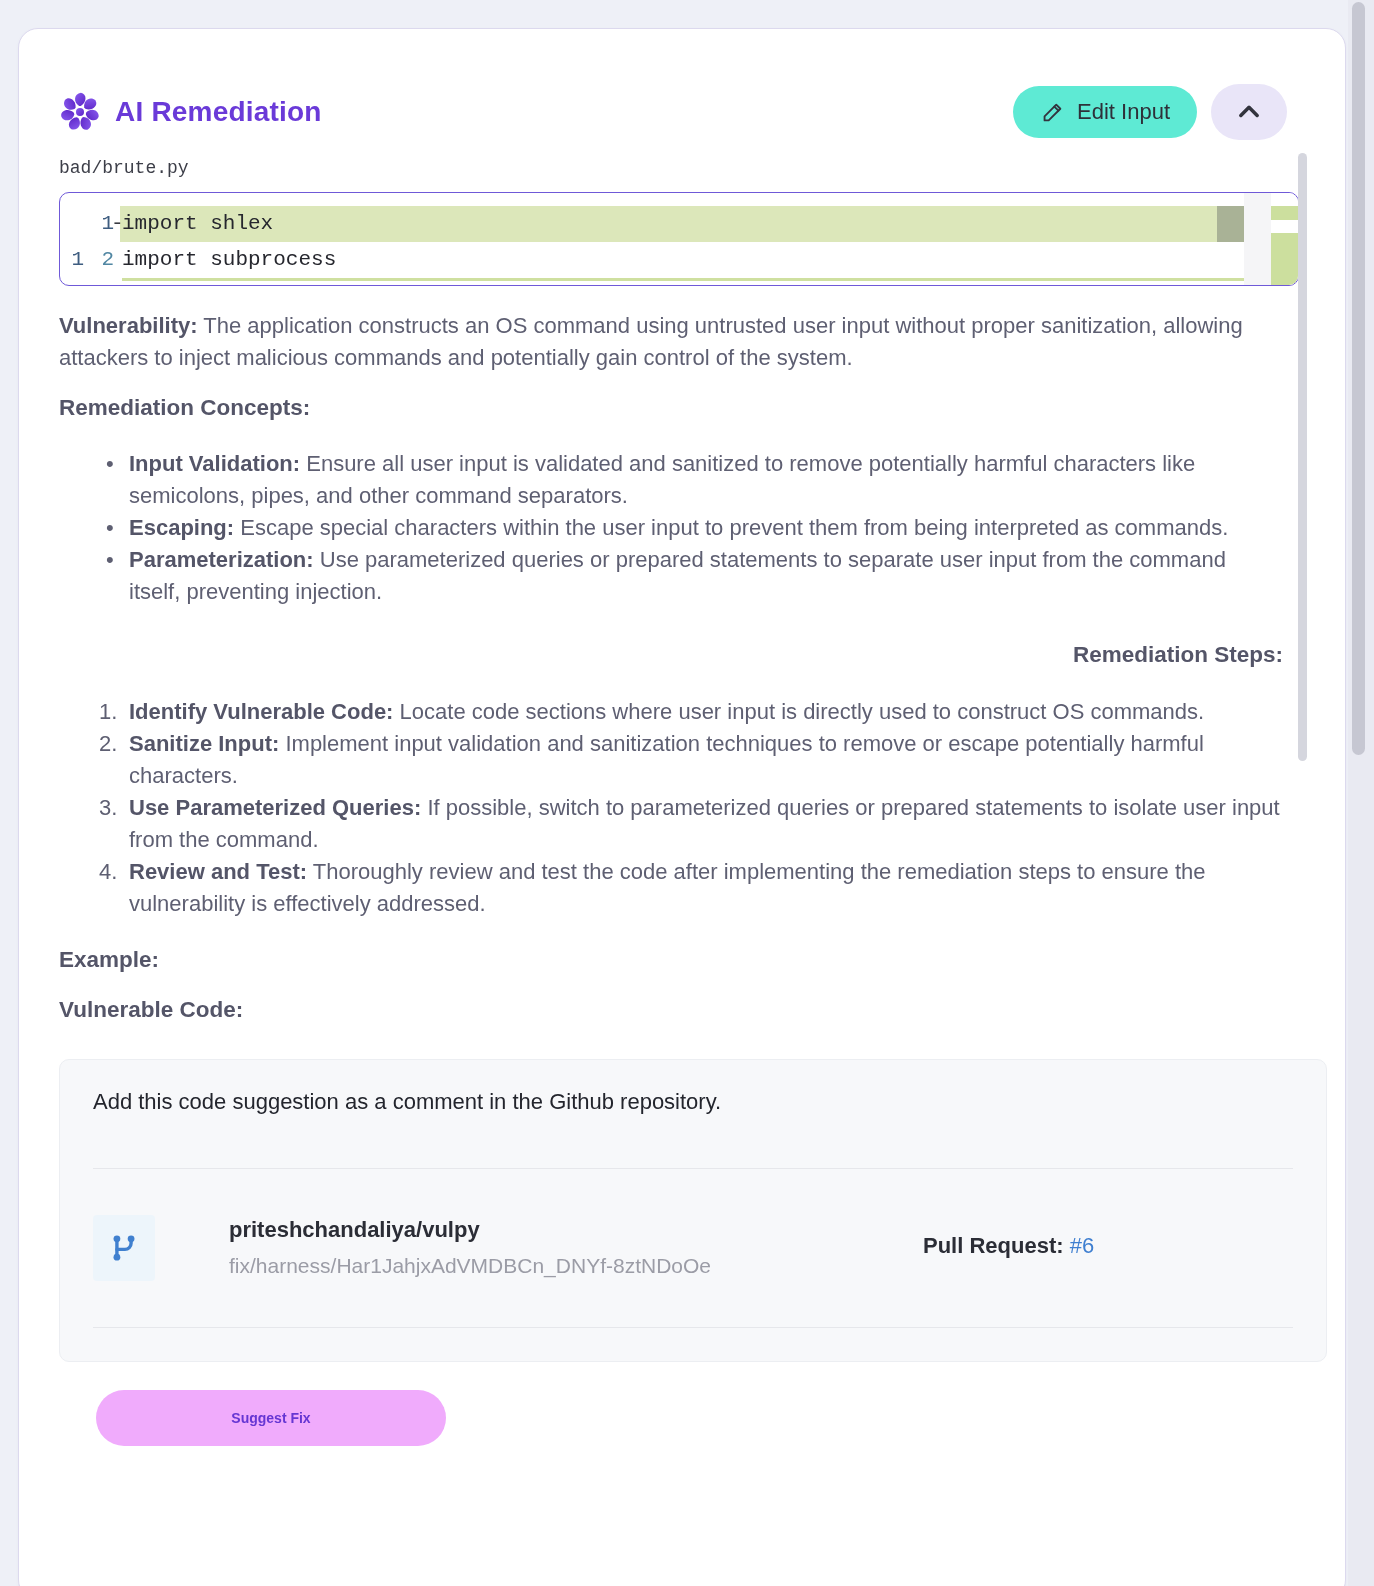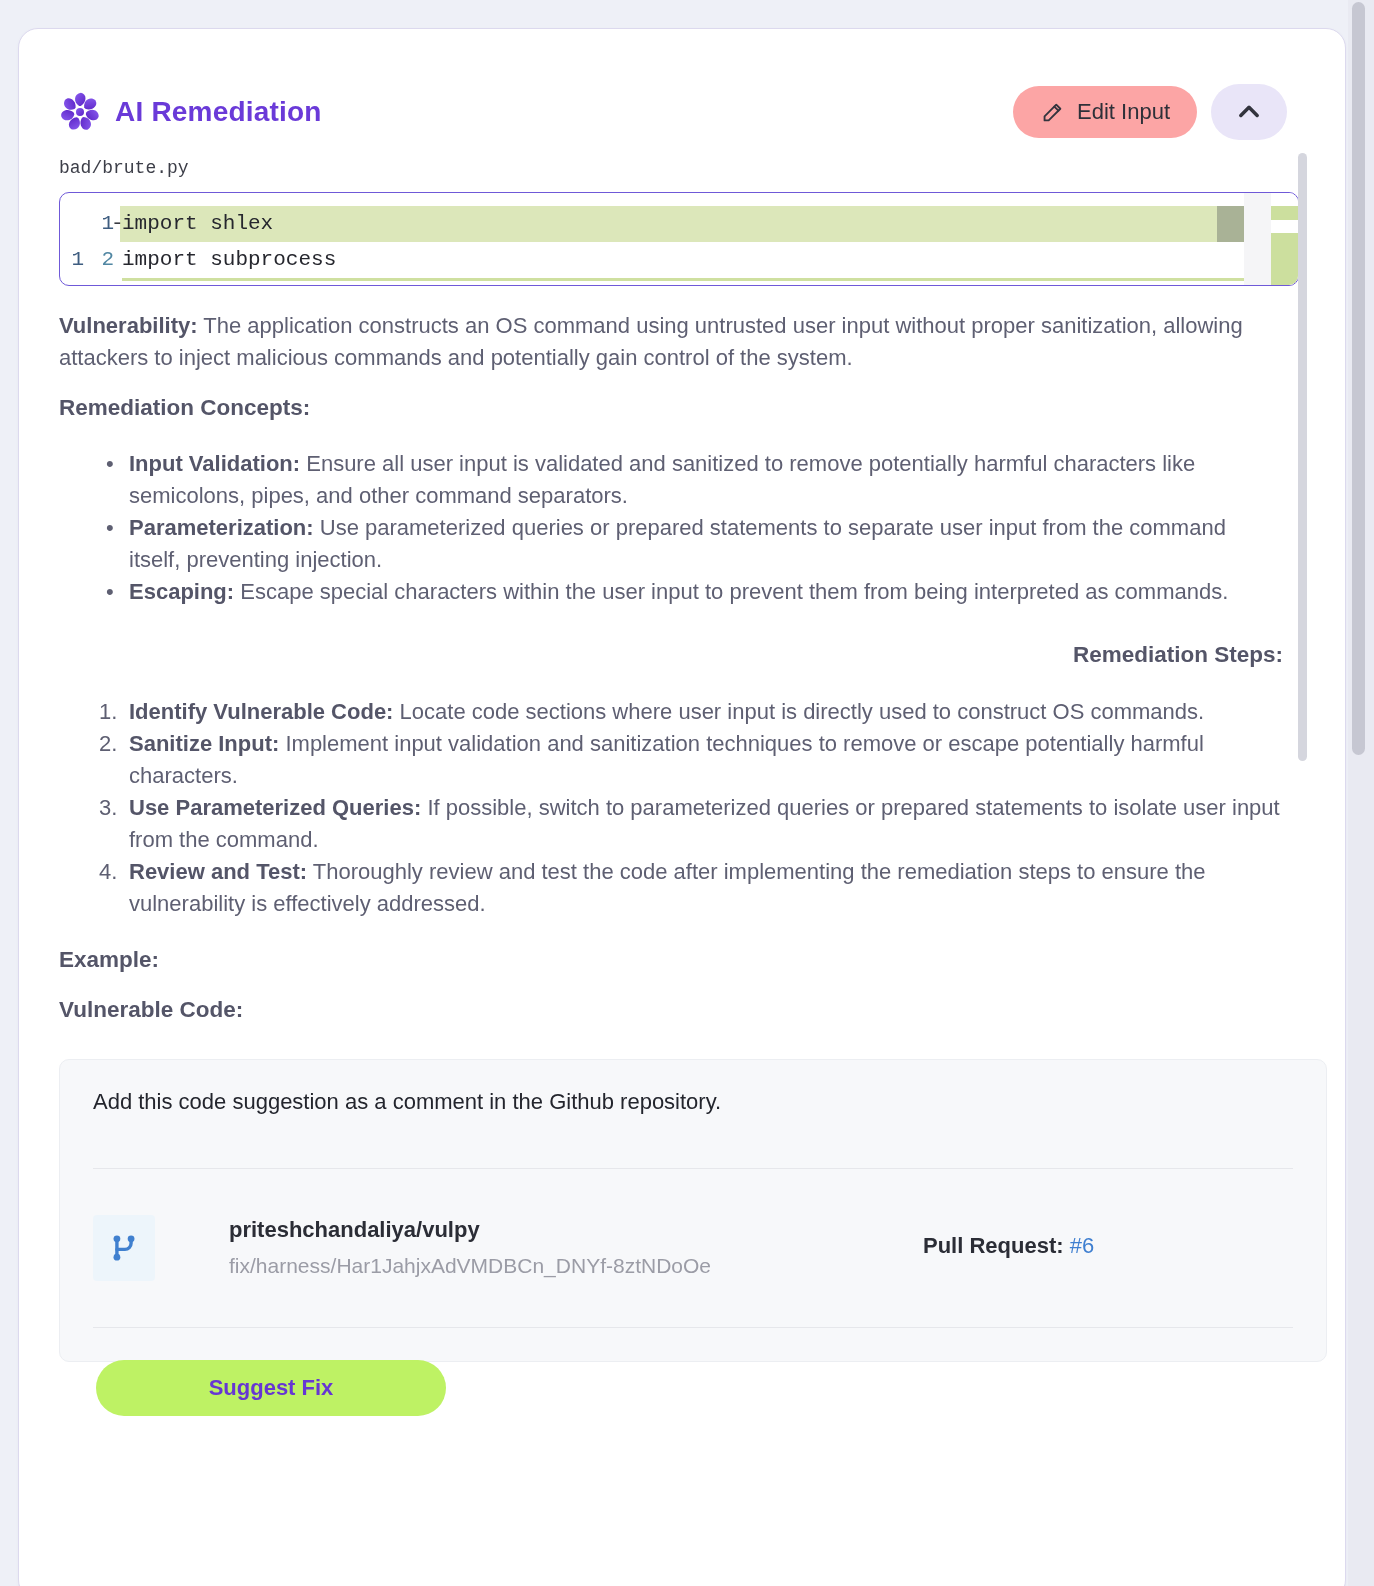--- a/index.html
+++ b/index.html
@@ -34,21 +34,21 @@
   }
   .panel-content { padding:8px 0 0 40px; width:1288px; }
 
   
   .header { display:flex; align-items:center; padding-top:47px; height:103px; width:1240px; }
   .ai-icon { width:42px; height:42px; flex:0 0 auto; }
   .page-title { font-size:28px; font-weight:700; color:#6a3ad8; margin-left:14px; letter-spacing:0.2px; }
   .header-spacer { flex:1; }
   .edit-btn {
     display:flex; align-items:center; gap:11px; height:52px; padding:0 27px;
-    background:#fca5a5; border:none; border-radius:26px; cursor:pointer;
+    background:#5eead4; border:none; border-radius:26px; cursor:pointer;
     font-family:"Liberation Sans", sans-serif; font-size:22px; color:#2e3039;
   }
   .collapse-btn {
     width:76px; height:56px; margin-left:14px; margin-right:12px;
     background:#e9e5f8; border:none; border-radius:28px; cursor:pointer;
     display:flex; align-items:center; justify-content:center;
   }
 
   
   .filename { margin-top:14px; font-family:"Liberation Mono", monospace; font-size:18px; line-height:28px; color:#3c3e48; }
@@ -105,24 +105,24 @@
     display:flex; align-items:center; justify-content:center;
   }
   .repo-text { position:absolute; left:136px; top:0; }
   .repo-name { font-size:22px; font-weight:700; color:#2b2d36; line-height:30px; }
   .branch-name { font-size:21px; color:#9b9ca6; line-height:30px; margin-top:6px; }
   .pr-group { position:absolute; left:830px; top:16px; font-size:22px; line-height:30px; }
   .pr-label { font-weight:700; color:#2b2d36; }
   .pr-link { color:#3f7fd0; text-decoration:none; cursor:pointer; }
   .gc-divider2 { height:1px; background:#e6e7eb; margin-top:42px; }
   .suggest-btn {
-    margin-top:32px; margin-left:3px; width:350px; height:56px;
-    background:#bef264; border:none; border-radius:28px; cursor:pointer;
+    margin-top:62px; margin-left:3px; width:350px; height:56px;
+    background:#f0abfc; border:none; border-radius:28px; cursor:pointer;
     font-family:"Liberation Sans", sans-serif;
-    font-size:22px; font-weight:700; color:#6636d3;
+    font-size:14px; font-weight:700; color:#6636d3;
   }
 </style>
 </head>
 <body>
 
 <div class="browser-scroll-track">
   <div class="browser-scroll-thumb"></div>
 </div>
 
 <div class="panel">
@@ -205,22 +205,22 @@
     </div>
 
     <div class="md">
 
       <div class="para"><span class="lead">Vulnerability:</span><span> The application constructs an OS command using untrusted user input without proper sanitization, allowing attackers to inject malicious commands and potentially gain control of the system.</span></div>
 
       <div class="h-bold h-concepts">Remediation Concepts:</div>
 
       <ul class="concepts">
         <li><span class="lead">Input Validation:</span><span> Ensure all user input is validated and sanitized to remove potentially harmful characters like semicolons, pipes, and other command separators.</span></li>
+        <li><span class="lead">Escaping:</span><span> Escape special characters within the user input to prevent them from being interpreted as commands.</span></li>
         <li><span class="lead">Parameterization:</span><span> Use parameterized queries or prepared statements to separate user input from the command itself, preventing injection.</span></li>
-        <li><span class="lead">Escaping:</span><span> Escape special characters within the user input to prevent them from being interpreted as commands.</span></li>
       </ul>
 
       <div class="h-bold h-steps">Remediation Steps:</div>
 
       <ol class="steps">
         <li><span class="lead">Identify Vulnerable Code:</span><span> Locate code sections where user input is directly used to construct OS commands.</span></li>
         <li><span class="lead">Sanitize Input:</span><span> Implement input validation and sanitization techniques to remove or escape potentially harmful characters.</span></li>
         <li><span class="lead">Use Parameterized Queries:</span><span> If possible, switch to parameterized queries or prepared statements to isolate user input from the command.</span></li>
         <li><span class="lead">Review and Test:</span><span> Thoroughly review and test the code after implementing the remediation steps to ensure the vulnerability is effectively addressed.</span></li>
       </ol>

